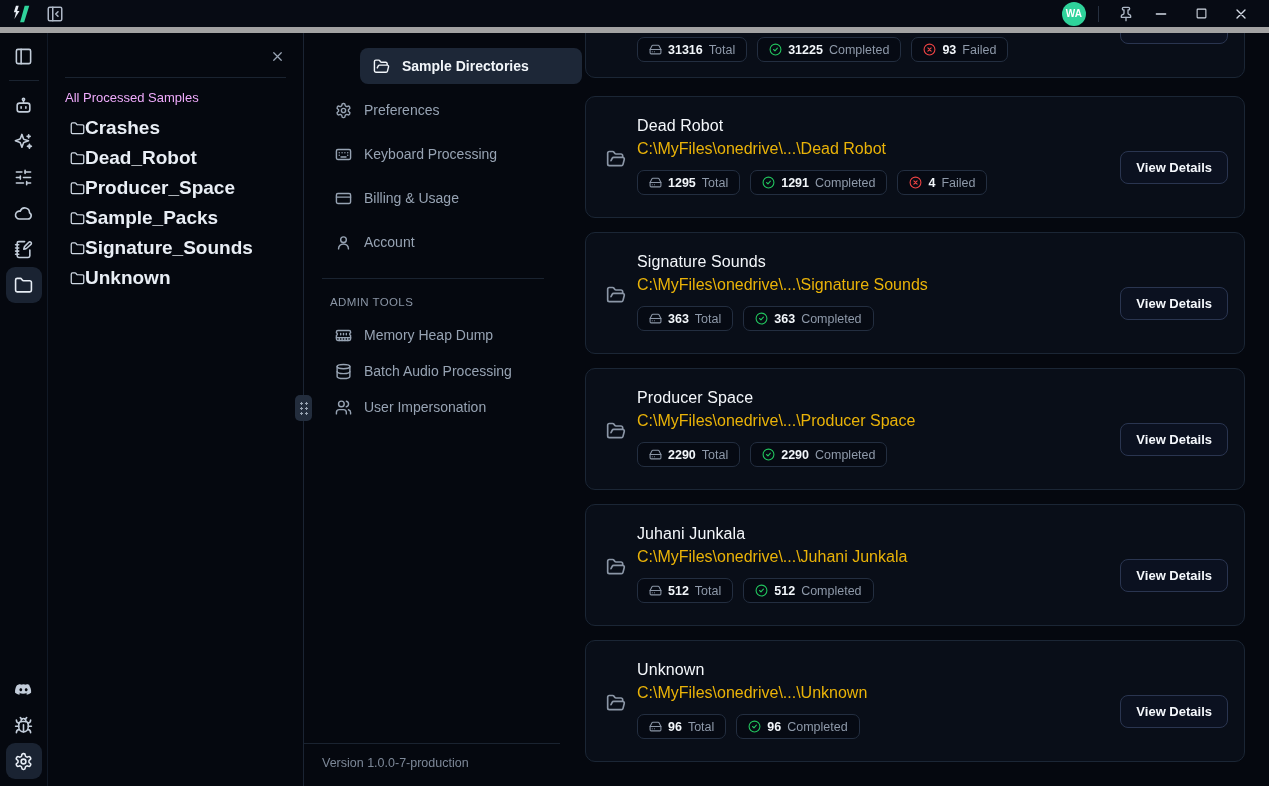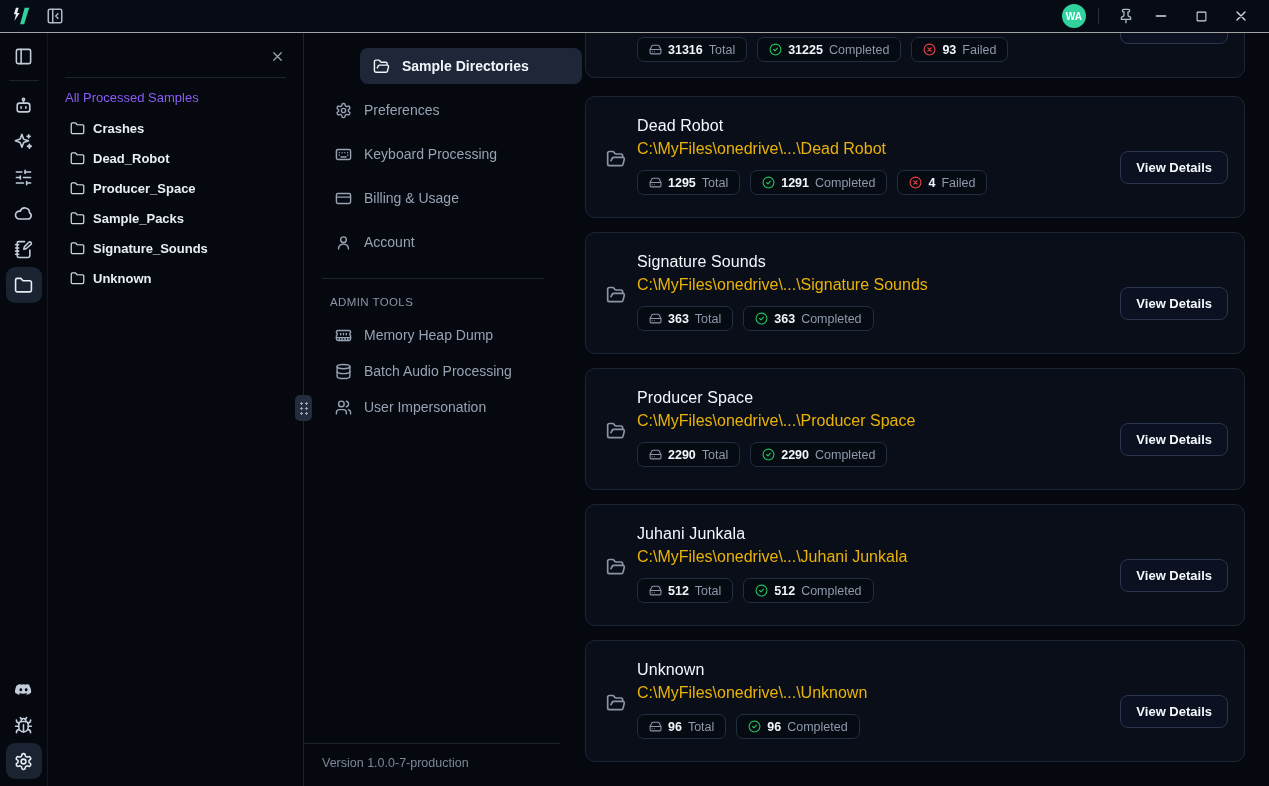--- a/index.html
+++ b/index.html
@@ -6,21 +6,21 @@
   html,body { width:1269px; height:786px; overflow:hidden; }
   body {
     background:#05080f;
     color:#eef2f7;
     font-family:"Liberation Sans","DejaVu Sans",sans-serif;
     font-size:13px;
   }
   svg.ic { display:block; fill:none; stroke:currentColor; stroke-width:2; stroke-linecap:round; stroke-linejoin:round; }
 
   
-  .titlebar { height:33px; background:#070b14; border-bottom:1px solid #a3a3a3; display:flex; align-items:center; padding:0 8px 0 10px; }
+  .titlebar { height:33px; background:#070b14; border-bottom:6px solid #a3a3a3; display:flex; align-items:center; padding:0 8px 0 10px; }
   .logo { width:22px; height:22px; margin-right:8px; }
   .tb-btn { width:30px; height:26px; display:flex; align-items:center; justify-content:center; background:none; border:0; color:#aeb8c6; cursor:pointer; }
   .tb-spacer { flex:1; }
   .avatar { width:24px; height:24px; border-radius:50%; background:#2fd39b; color:#ffffff; font-size:10px; font-weight:bold; display:flex; align-items:center; justify-content:center; letter-spacing:.2px; }
   .tb-sep { width:1px; height:16px; background:#263040; margin:0 12px; }
   .win-btn { width:40px; height:30px; display:flex; align-items:center; justify-content:center; background:none; border:0; color:#d4dbe5; cursor:pointer; }
 
   
   .app { display:flex; height:753px; }
 
@@ -28,23 +28,23 @@
   .rail { width:48px; border-right:1px solid #111926; display:flex; flex-direction:column; align-items:center; padding:5px 0 7px; }
   .rail-btn { width:36px; height:36px; border-radius:9px; display:flex; align-items:center; justify-content:center; background:none; border:0; color:#c3cdda; cursor:pointer; flex:0 0 auto; }
   .rail-btn.active { background:#1a2332; color:#e8eef6; }
   .rail-div { width:30px; border-top:1px solid #1a2330; margin:6px 0; }
   .rail-bottom { margin-top:auto; display:flex; flex-direction:column; align-items:center; }
 
   
   .samples-panel { width:255px; display:flex; flex-direction:column; }
   .panel-head { height:45px; position:relative; margin:0 17px; border-bottom:1px solid #1a2330; }
   .panel-close { position:absolute; right:0; top:14px; width:18px; height:18px; background:none; border:0; color:#9aa5b5; cursor:pointer; display:flex; align-items:center; justify-content:center; }
-  .panel-title { margin:12px 17px 6px; color:#8b5cf6; font-size:13px; }
+  .panel-title { margin:12px 17px 6px; color:#f0abfc; font-size:13px; }
   .sample-list { padding:2px 0; }
-  .sample-item { height:30px; display:flex; align-items:center; gap:8px; padding:0 10px 0 22px; color:#e9eef5; font-weight:bold; font-size:13px; cursor:pointer; }
+  .sample-item { height:30px; display:flex; align-items:center; padding:0 10px 0 22px; color:#e9eef5; font-weight:bold; font-size:19px; cursor:pointer; }
   .sample-item .ic { color:#cfd8e3; }
 
   
   .v-div { width:1px; background:#1b2433; position:relative; }
   .grip { position:absolute; top:362px; left:-8px; width:17px; height:26px; border-radius:5px; background:#232d3d; display:flex; align-items:center; justify-content:center; cursor:col-resize; }
   .grip-dots { width:9px; height:15px; background-image:radial-gradient(#9aa5b4 1px, transparent 1.3px); background-size:5px 5px; background-position:0 0; }
 
   
   .settings-panel { width:256px; display:flex; flex-direction:column; padding-top:15px; }
   .nav-list { padding:0 16px 0 18px; }

